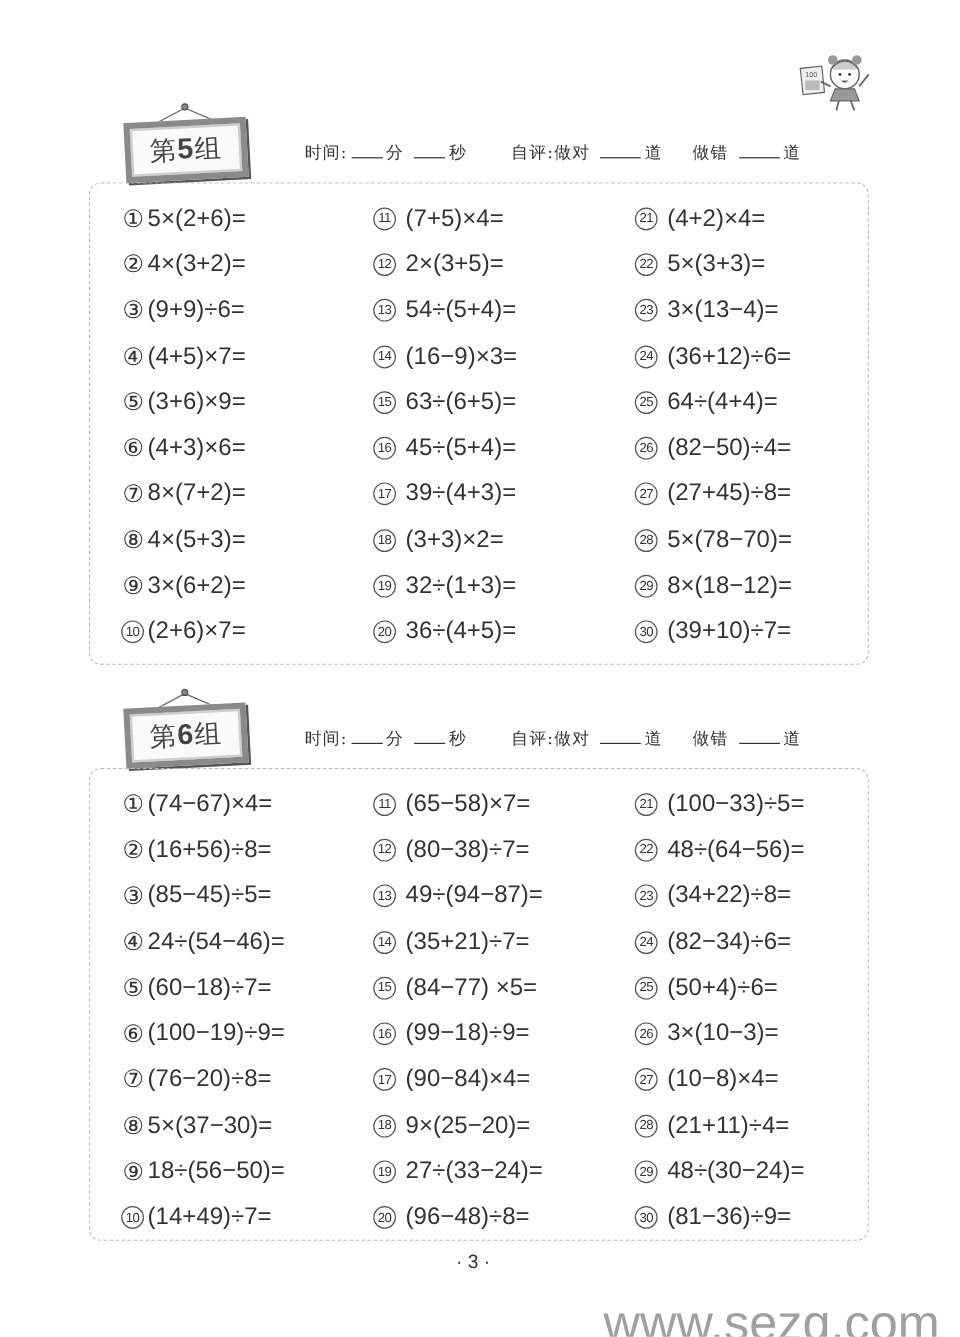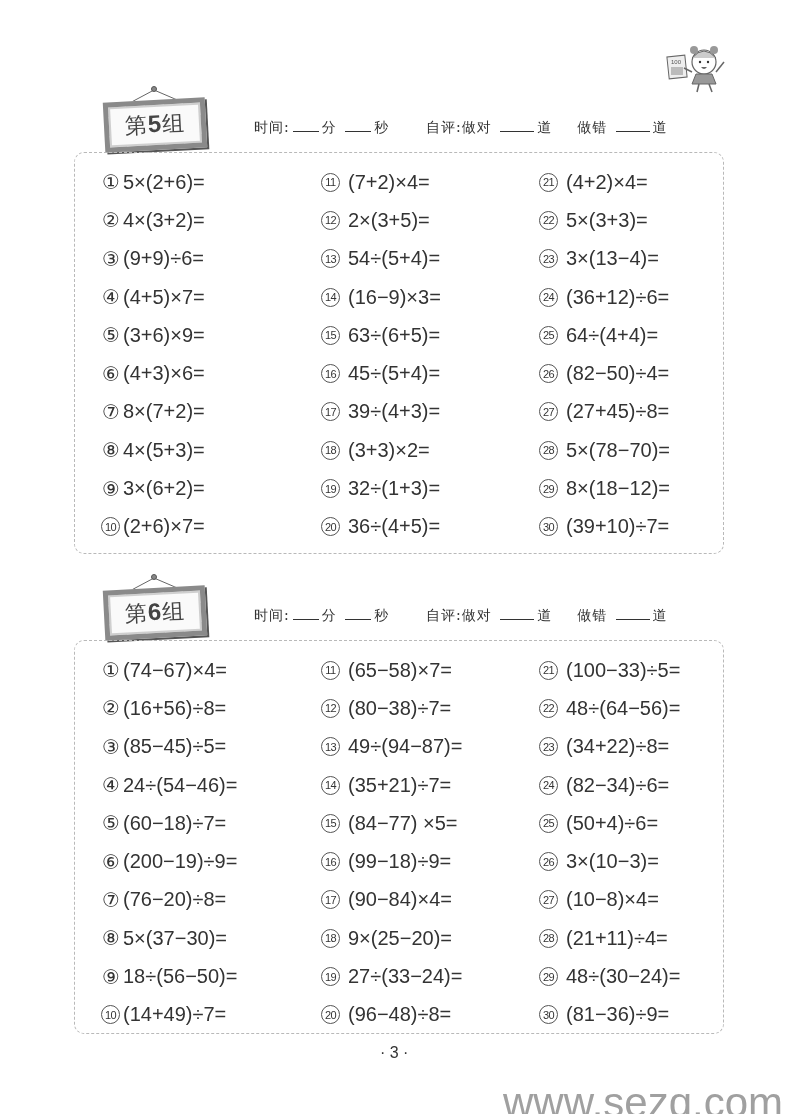--- a/index.html
+++ b/index.html
@@ -35,21 +35,21 @@
     .sec6 .box { height: 394px; }
 
     .grid { position: absolute; left: 26px; top: 10px; right: 0; display: grid;
       grid-template-columns: 210px 218px 200px; }
     .col { display: flex; flex-direction: column; }
     .item { height: 38.3px; display: flex; align-items: center; font-size: 20px; color: #333; white-space: nowrap; }
     .num { display: inline-flex; align-items: center; justify-content: center; width: 19px; height: 19px;
       border: 1px solid #555; border-radius: 50%; font-size: 14px; margin-right: 3px; box-sizing: border-box;
       letter-spacing: -1px; }
     .num.two { font-size: 11px; letter-spacing: -0.5px; }
-    .col2 .num, .col3 .num { margin-right: 8px; margin-left: 10px; }
+    .col2 .num, .col3 .num { margin-right: 8px; }
 
     .pageno { position: absolute; left: 380px; top: 1044px; font-size: 16px; color: #333; }
     .watermark { position: absolute; left: 503px; top: 1079px; font-size: 42px; color: #a0a0a0;
       font-family: "Liberation Sans", sans-serif; }
   </style>
 </head>
 <body>
 
 <svg class="mascot" viewBox="0 0 80 60">
   <rect x="6" y="20" width="18" height="22" fill="#eee" stroke="#666" stroke-width="1" transform="rotate(-6 15 31)"></rect>
@@ -132,21 +132,21 @@
             <span>3×(6+2)=</span>
           </div>
         <div class="item">
             <span class="num two">10</span>
             <span>(2+6)×7=</span>
           </div>
       </div>
       <div class="col col2">
         <div class="item">
             <span class="num two">11</span>
-            <span>(7+2)×4=</span>
+            <span>(7+5)×4=</span>
           </div>
         <div class="item">
             <span class="num two">12</span>
             <span>2×(3+5)=</span>
           </div>
         <div class="item">
             <span class="num two">13</span>
             <span>54÷(5+4)=</span>
           </div>
         <div class="item">
@@ -265,21 +265,21 @@
         <div class="item">
             <span class="num" style="border: none; font-size: 20px;">④</span>
             <span>24÷(54−46)=</span>
           </div>
         <div class="item">
             <span class="num" style="border: none; font-size: 20px;">⑤</span>
             <span>(60−18)÷7=</span>
           </div>
         <div class="item">
             <span class="num" style="border: none; font-size: 20px;">⑥</span>
-            <span>(200−19)÷9=</span>
+            <span>(100−19)÷9=</span>
           </div>
         <div class="item">
             <span class="num" style="border: none; font-size: 20px;">⑦</span>
             <span>(76−20)÷8=</span>
           </div>
         <div class="item">
             <span class="num" style="border: none; font-size: 20px;">⑧</span>
             <span>5×(37−30)=</span>
           </div>
         <div class="item">

